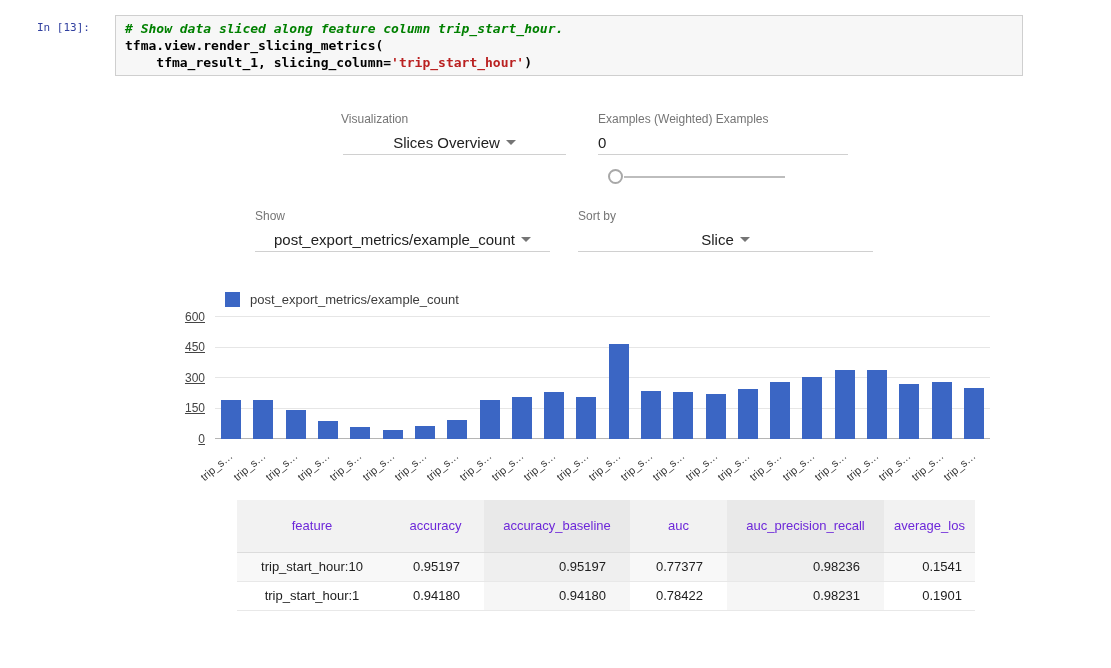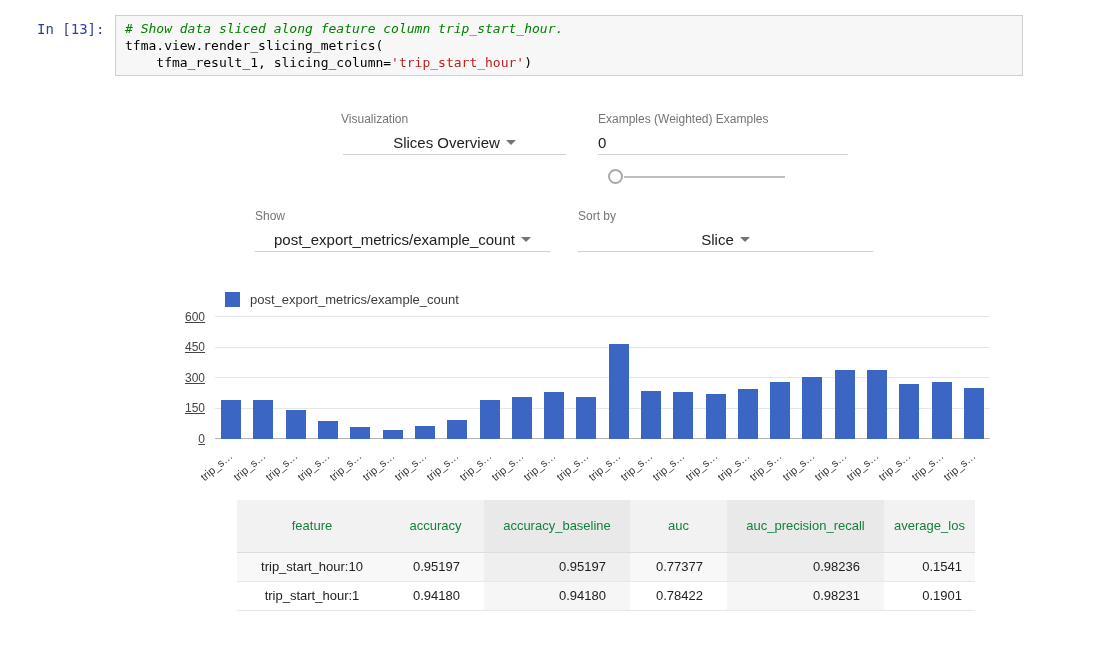--- a/index.html
+++ b/index.html
@@ -4,25 +4,25 @@
 <style>
   * { margin:0; padding:0; box-sizing:border-box; }
   html,body { background:#fff; }
   body { font-family:"Liberation Sans", sans-serif; }
 
   .screen { position:relative; width:1111px; height:668px; background:#fff; overflow:hidden; }
 
   
   .prompt {
     position:absolute; left:37px; top:21px;
-    font-family:"DejaVu Sans Mono", monospace; font-size:14px; color:#303F9F;
+    font-family:"DejaVu Sans Mono", monospace; font-size:11px; color:#303F9F;
   }
   .cell {
     position:absolute; left:115px; top:15px; width:908px; height:61px;
-    background:#f7f7f7; border:1px solid #cfcfcf; padding:4px 9px;
+    background:#f7f7f7; border:1px solid #cfcfcf; padding:4px 9px;font-weight:bold;
   }
   .code {
     font-family:"DejaVu Sans Mono", monospace; font-size:13px; line-height:17px;
     color:#000; white-space:pre;
   }
   .tok-comment { color:#008000; font-style:italic; }
   .tok-str { color:#BA2121; }
 
   
   .wlabel { position:absolute; font-size:12px; color:#757575; }
@@ -66,21 +66,21 @@
   .xlab {
     position:absolute; right:50%; top:6px;
     transform:rotate(-40deg); transform-origin:100% 50%;
     font-size:11px; color:#333; white-space:nowrap;
   }
 
   
   .tablewrap { position:absolute; left:237px; top:500px; width:738px; height:168px; overflow:hidden; }
   .tablewrap table { border-collapse:collapse; table-layout:fixed; width:738px; font-size:13px; }
   .tablewrap th {
-    height:52px; font-weight:normal; color:#15803d; background:#f2f2f2;
+    height:52px; font-weight:normal; color:#6d28d9; background:#f2f2f2;
     border-bottom:1px solid #dcdcdc; text-align:center; overflow:hidden; white-space:nowrap;
   }
   .tablewrap th.band { background:#e9e9e9; }
   .tablewrap td {
     height:29px; color:#212121; text-align:right; padding-right:24px;
     border-bottom:1px solid #e8e8e8; overflow:hidden; white-space:nowrap;
   }
   .tablewrap td.feature { text-align:center; padding-right:0; }
   .tablewrap td.last { padding-right:13px; }
   .tablewrap tr.odd td { background-color:rgba(0,0,0,0.028); }

